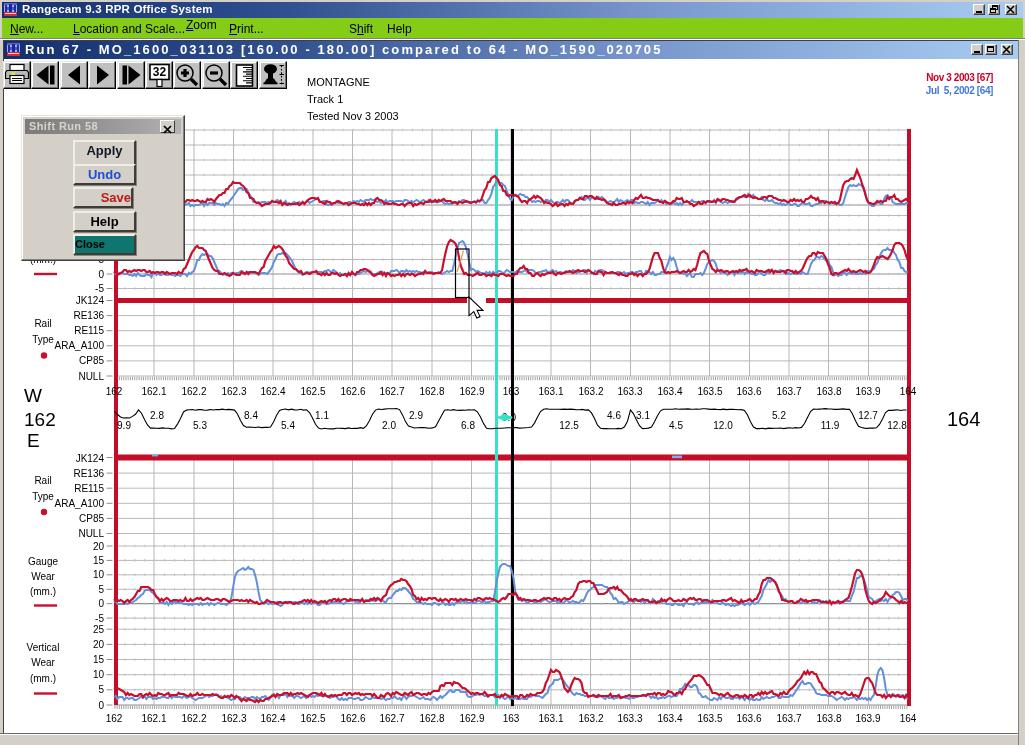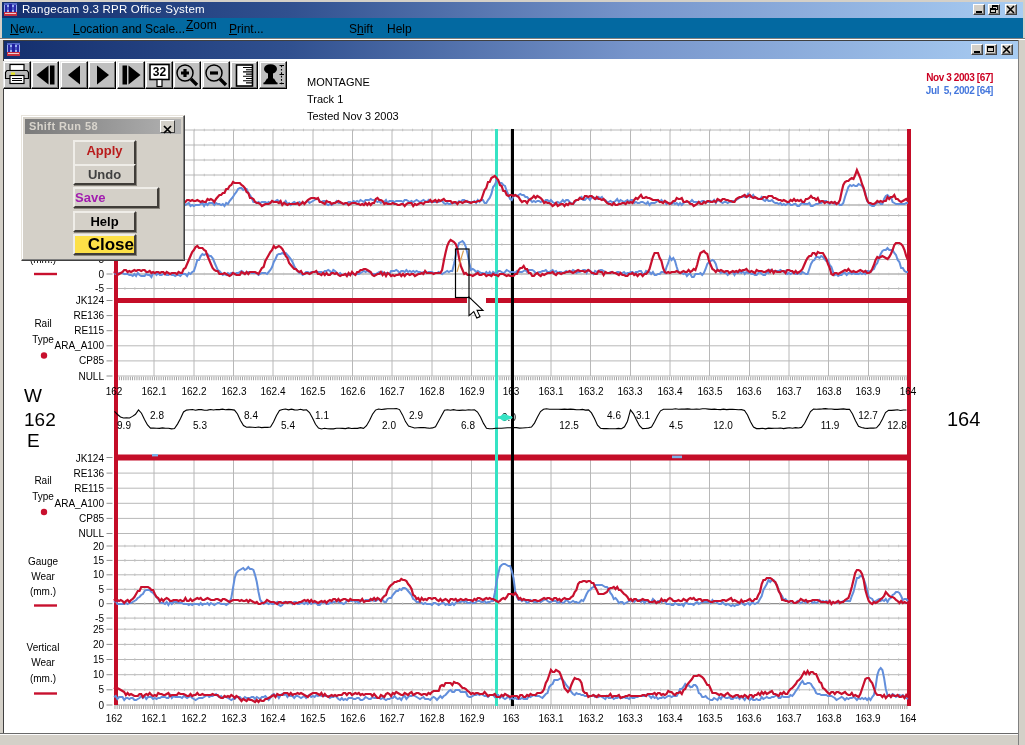--- a/index.html
+++ b/index.html
@@ -10,36 +10,36 @@
       <rect width="13" height="13" fill="#9cb0f0"></rect>
       <rect x="0" y="0" width="13" height="2" fill="#5468c8"></rect>
       <rect x="1" y="2" width="2" height="7" fill="#2828a8"></rect>
       <rect x="5" y="1" width="3" height="8" fill="#2020a0"></rect>
       <rect x="10" y="2" width="2" height="7" fill="#2828a8"></rect>
       <rect x="3" y="4" width="2" height="3" fill="#4858c0"></rect>
       <rect x="8" y="4" width="2" height="3" fill="#4858c0"></rect>
       <rect x="0" y="9" width="13" height="4" fill="#c83040"></rect>
       <rect x="1" y="10" width="11" height="1" fill="#e8d0d0"></rect>
     </svg>
-<span style="position:absolute;left:20px;top:1px;color:#fff;font-weight:normal;font-size:11.5px;letter-spacing:0.2px">Rangecam 9.3 RPR Office System</span>
+<span style="position:absolute;left:20px;top:1px;color:#fff;font-weight:bold;font-size:11.5px;letter-spacing:0.2px">Rangecam 9.3 RPR Office System</span>
 </div>
 <div style="position:absolute;left:973px;top:4px;width:12px;height:11px;background:#d4d0c8;border:1px solid;border-color:#fff #404040 #404040 #fff;box-shadow:inset -1px -1px 0 #808080;">
     <div style="position:absolute;left:2px;bottom:1px;width:6px;height:2px;background:#000"></div>
   </div>
 <div style="position:absolute;left:988px;top:4px;width:12px;height:11px;background:#d4d0c8;border:1px solid;border-color:#fff #404040 #404040 #fff;box-shadow:inset -1px -1px 0 #808080;">
     <div style="position:absolute;left:3px;top:0px;width:6px;height:5px;border:1px solid #000;border-top-width:2px"></div>
     <div style="position:absolute;left:1px;top:3px;width:6px;height:5px;border:1px solid #000;border-top-width:2px;background:#d4d0c8"></div>
   </div>
 <div style="position:absolute;left:1005px;top:4px;width:12px;height:11px;background:#d4d0c8;border:1px solid;border-color:#fff #404040 #404040 #fff;box-shadow:inset -1px -1px 0 #808080;">
     <svg width="10" height="9" style="position:absolute;left:0px;top:0px">
       <path d="M1,1 L8,8 M8,1 L1,8" stroke="#000" stroke-width="1.6"></path>
     </svg>
   </div>
 
-<div style="position:absolute;left:2px;top:18px;width:1021px;height:20px;background:#0369a1;font-size:12px;color:#000">
+<div style="position:absolute;left:2px;top:18px;width:1021px;height:20px;background:#84cc16;font-size:12px;color:#000">
     <span style="position:absolute;left:8px;top:4px"><u>N</u>ew...</span>
     <span style="position:absolute;left:71px;top:4px"><u>L</u>ocation and Scale...</span>
     <span style="position:absolute;left:184px;top:0"><u>Z</u>oom</span>
     <span style="position:absolute;left:227px;top:4px"><u>P</u>rint...</span>
     <span style="position:absolute;left:281px;top:18px">Print <u>A</u>ll...</span>
     <span style="position:absolute;left:347px;top:4px">S<u>h</u>ift</span>
     <span style="position:absolute;left:385px;top:4px">Help</span>
   </div>
 <div style="position:absolute;left:0px;top:38px;width:1025px;height:1px;background:#808080"></div>
 <div style="position:absolute;left:0px;top:39px;width:1025px;height:1px;background:#fff"></div>
@@ -50,20 +50,21 @@
       <rect width="13" height="13" fill="#9cb0f0"></rect>
       <rect x="0" y="0" width="13" height="2" fill="#5468c8"></rect>
       <rect x="1" y="2" width="2" height="7" fill="#2828a8"></rect>
       <rect x="5" y="1" width="3" height="8" fill="#2020a0"></rect>
       <rect x="10" y="2" width="2" height="7" fill="#2828a8"></rect>
       <rect x="3" y="4" width="2" height="3" fill="#4858c0"></rect>
       <rect x="8" y="4" width="2" height="3" fill="#4858c0"></rect>
       <rect x="0" y="9" width="13" height="4" fill="#c83040"></rect>
       <rect x="1" y="10" width="11" height="1" fill="#e8d0d0"></rect>
     </svg>
+<span style="position:absolute;left:21px;top:1px;color:#fff;font-weight:bold;font-size:13px;letter-spacing:2.1px">Run 67 - MO_1600_031103 [160.00 - 180.00] compared to 64 - MO_1590_020705</span>
 </div>
 <div style="position:absolute;left:971px;top:44px;width:12px;height:11px;background:#d4d0c8;border:1px solid;border-color:#fff #404040 #404040 #fff;box-shadow:inset -1px -1px 0 #808080;">
     <div style="position:absolute;left:2px;bottom:1px;width:6px;height:2px;background:#000"></div>
   </div>
 <div style="position:absolute;left:985px;top:44px;width:12px;height:11px;background:#d4d0c8;border:1px solid;border-color:#fff #404040 #404040 #fff;box-shadow:inset -1px -1px 0 #808080;">
     <div style="position:absolute;left:1px;top:1px;width:7px;height:6px;border:1px solid #000;border-top-width:2px"></div>
   </div>
 <div style="position:absolute;left:1001px;top:44px;width:12px;height:11px;background:#d4d0c8;border:1px solid;border-color:#fff #404040 #404040 #fff;box-shadow:inset -1px -1px 0 #808080;">
     <svg width="10" height="9" style="position:absolute;left:0px;top:0px">
       <path d="M1,1 L8,8 M8,1 L1,8" stroke="#000" stroke-width="1.6"></path>
@@ -299,23 +300,23 @@
 <rect x="455.5" y="249" width="13.5" height="48.5" fill="none" stroke="#000" stroke-width="1.2"></rect>
 <line x1="457" y1="272" x2="463.5" y2="250.5" stroke="#d9a050" stroke-width="1.2"></line>
 </svg>
 <div style="position:absolute;left:21px;top:115px;width:164px;height:146px;background:#d4d0c8;border:1px solid;border-color:#e8e4dc #404040 #404040 #e8e4dc;box-shadow:inset -1px -1px 0 #808080,inset 1px 1px 0 #fff;">
 <div style="position:absolute;left:3px;top:3px;right:3px;height:15px;background:linear-gradient(90deg,#7a7a7a,#b2b2b2);">
 <span style="position:absolute;left:4px;top:1px;font-weight:bold;font-size:11px;color:#d8d4cc;letter-spacing:0.4px">Shift Run 58</span>
 <div style="position:absolute;right:6px;top:1px;width:15px;height:13px;background:#d4d0c8;border:1px solid;border-color:#fff #404040 #404040 #fff;"><svg width="13" height="11">
           <path d="M3,2 L10,9 M10,2 L3,9" stroke="#000" stroke-width="1.7"></path>
         </svg></div>
 </div>
-<div style="position:absolute;left:51px;top:24px;width:63px;height:34px;background:#d4d0c8;border:2px solid;border-color:#efede8 #3f3c38 #3f3c38 #efede8;box-shadow:1px 1px 0 #88847c;text-align:center;font-weight:bold;font-size:13px;line-height:17px;color:#b91c1c">Apply</div>
-<div style="position:absolute;left:51px;top:48px;width:63px;height:21px;background:#d4d0c8;border:2px solid;border-color:#efede8 #3f3c38 #3f3c38 #efede8;box-shadow:1px 1px 0 #88847c;text-align:center;font-weight:bold;font-size:13px;line-height:17px;color:#404040">Undo</div>
-<div style="position:absolute;left:51px;top:71px;width:86px;height:21px;background:#d4d0c8;border:2px solid;border-color:#efede8 #3f3c38 #3f3c38 #efede8;box-shadow:1px 1px 0 #88847c;text-align:left;font-weight:bold;font-size:13px;line-height:17px;color:#a21caf">Save</div>
+<div style="position:absolute;left:51px;top:24px;width:63px;height:34px;background:#d4d0c8;border:2px solid;border-color:#efede8 #3f3c38 #3f3c38 #efede8;box-shadow:1px 1px 0 #88847c;text-align:center;font-weight:bold;font-size:13px;line-height:17px;color:#0f172a">Apply</div>
+<div style="position:absolute;left:51px;top:48px;width:63px;height:21px;background:#d4d0c8;border:2px solid;border-color:#efede8 #3f3c38 #3f3c38 #efede8;box-shadow:1px 1px 0 #88847c;text-align:center;font-weight:bold;font-size:13px;line-height:17px;color:#1d4ed8">Undo</div>
+<div style="position:absolute;left:51px;top:71px;width:60px;height:21px;background:#d4d0c8;border:2px solid;border-color:#efede8 #3f3c38 #3f3c38 #efede8;box-shadow:1px 1px 0 #88847c;text-align:right;font-weight:bold;font-size:13px;line-height:17px;color:#b91c1c">Save</div>
 <div style="position:absolute;left:51px;top:95px;width:63px;height:21px;background:#d4d0c8;border:2px solid;border-color:#efede8 #3f3c38 #3f3c38 #efede8;box-shadow:1px 1px 0 #88847c;text-align:center;font-weight:bold;font-size:13px;line-height:17px;color:#000">Help</div>
-<div style="position:absolute;left:51px;top:118px;width:63px;height:21px;background:#fde047;border:2px solid;border-color:#efede8 #3f3c38 #3f3c38 #efede8;box-shadow:1px 1px 0 #88847c;text-align:right;font-weight:bold;font-size:17px;line-height:17px;color:#000">Close</div>
+<div style="position:absolute;left:51px;top:118px;width:63px;height:21px;background:#0f766e;border:2px solid;border-color:#efede8 #3f3c38 #3f3c38 #efede8;box-shadow:1px 1px 0 #88847c;text-align:left;font-weight:bold;font-size:11px;line-height:17px;color:#000">Close</div>
 </div>
 <svg width="20" height="24" style="position:absolute;left:468px;top:296px">
     <path d="M1,1 L1,19.6 L5.8,15.6 L8.8,22 L12,20.6 L9.1,14.4 L15,14.4 Z" fill="#fff" stroke="#000" stroke-width="1.1"></path>
   </svg>
 
 <div style="position:absolute;left:0;top:733px;width:1025px;height:12px;background:#d4d0c8;border-top:1px solid #6a6a6a;box-shadow:inset 0 1px 0 #fdfdfd"></div>
 <div style="position:absolute;left:1018px;top:40px;width:7px;height:705px;background:#d4d0c8;border-left:1px solid #808080"></div>
 </body></html>

